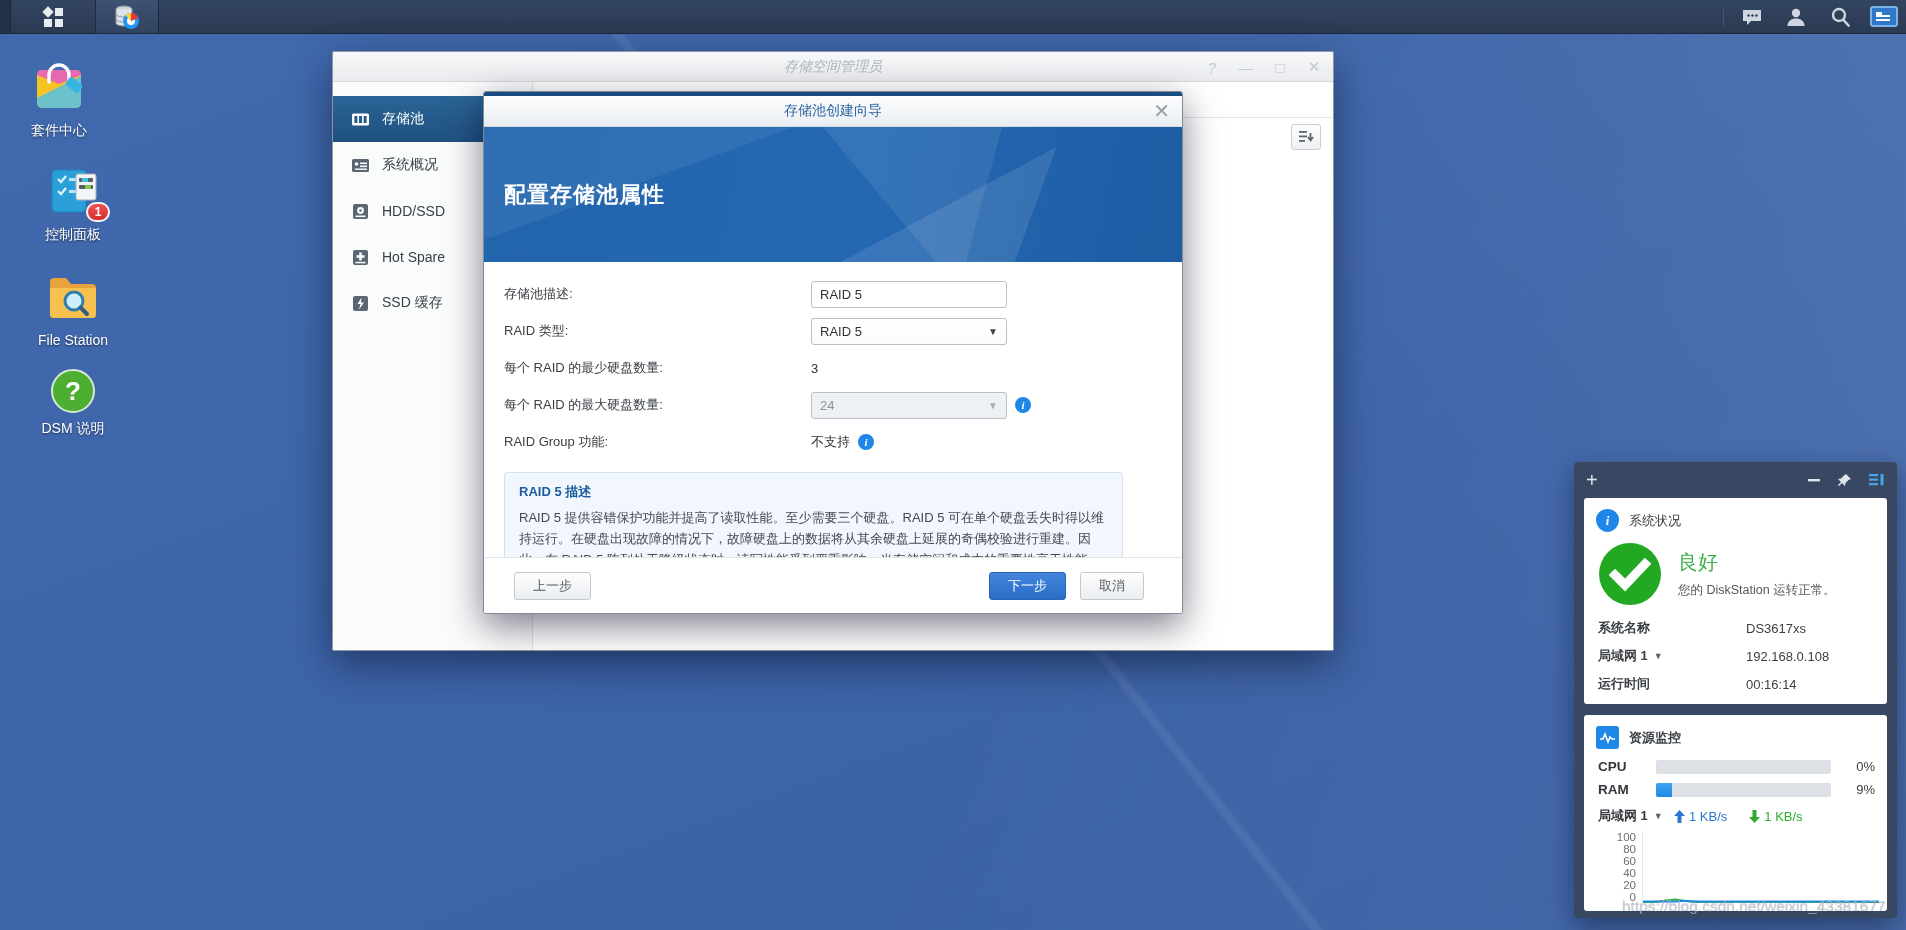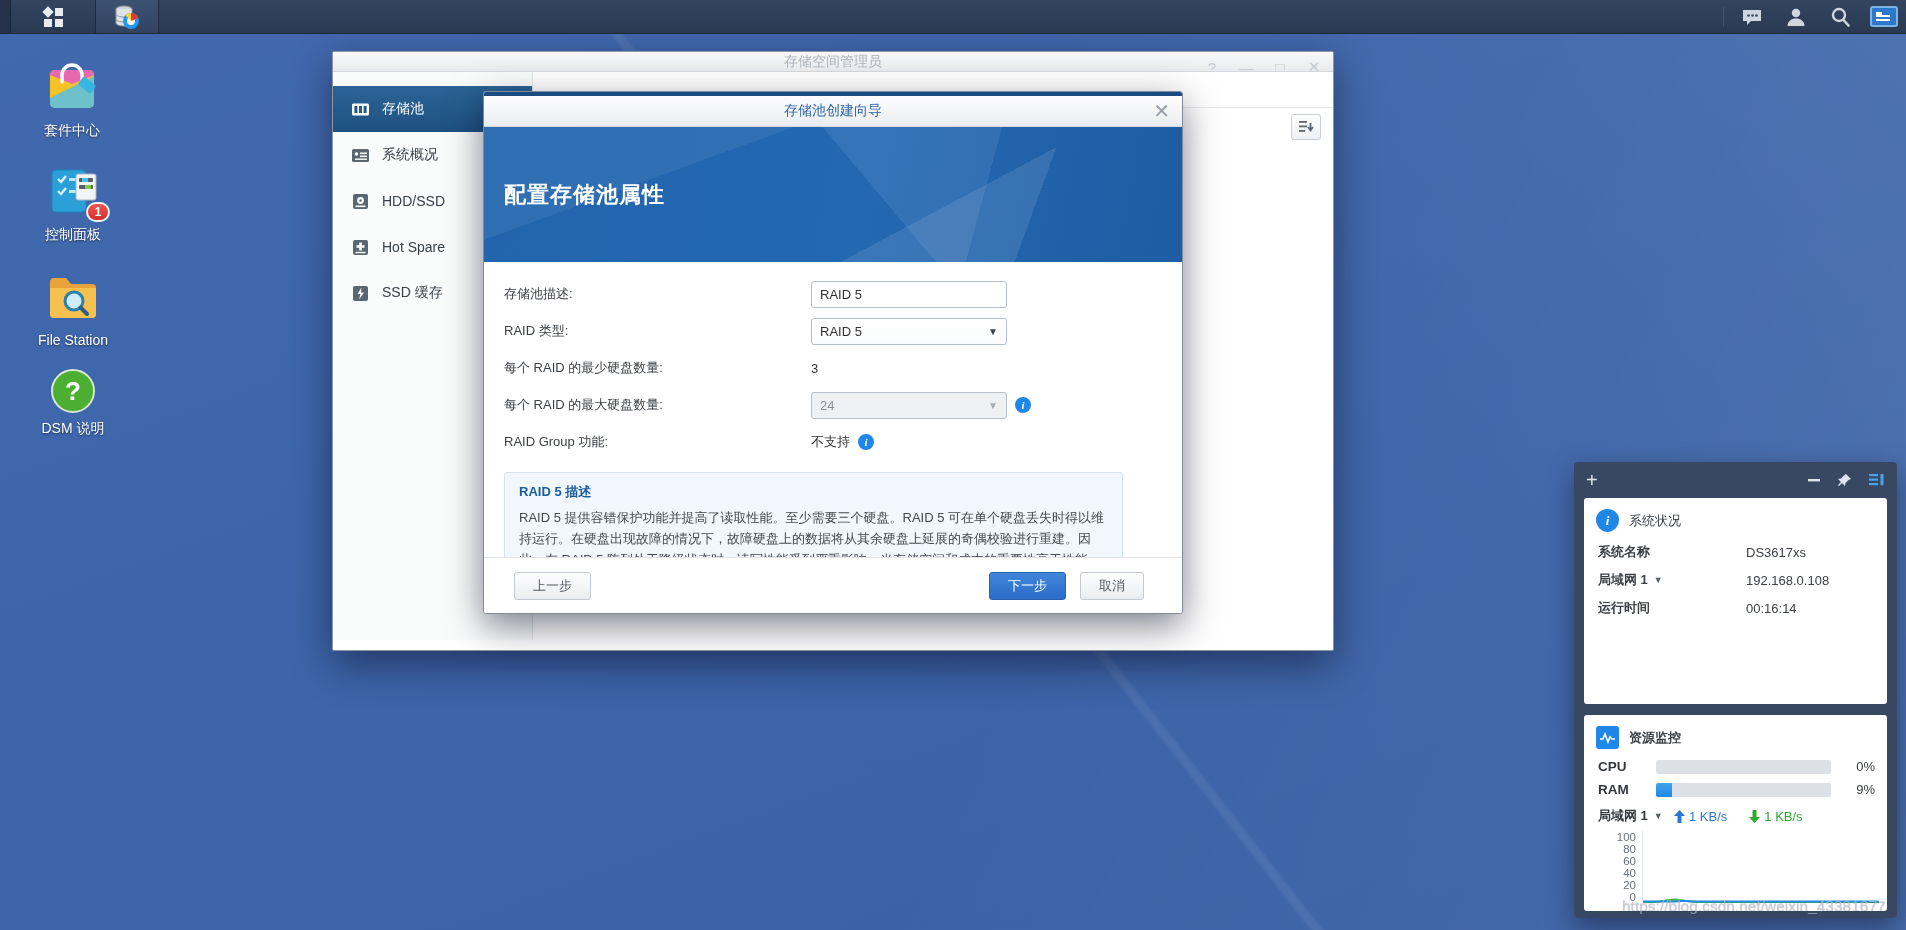--- a/index.html
+++ b/index.html
@@ -35,22 +35,22 @@
   .dicon { position:absolute; width:110px; text-align:center; cursor:pointer; }
   .dicon .img { width:58px; height:58px; margin:0 auto 6px auto; position:relative; }
   .dicon .lbl { color:#fff; font-size:14px; text-shadow:0 1px 2px rgba(0,0,0,0.55); }
   .badge { position:absolute; right:-8px; bottom:-2px; min-width:24px; height:20px; border-radius:11px;
     background:linear-gradient(#ef5350,#d32f2f); color:#fff; font-size:12px; font-weight:bold;
     display:flex; align-items:center; justify-content:center; border:2px solid #f7f7f7; padding:0 4px; }
 
   
   .win { position:absolute; left:332px; top:51px; width:1002px; height:600px; background:#fff;
     border:1px solid #8d97a3; border-radius:2px; box-shadow:0 14px 40px rgba(0,0,20,0.45); }
-  .win-titlebar { height:20px; background:linear-gradient(#f7f8f9,#e9ebee); border-bottom:1px solid #d4d8dd;
-    display:flex; align-items:center; position:relative; border-radius:2px 2px 0 0; }
+  .win-titlebar { height:30px; background:linear-gradient(#f7f8f9,#e9ebee); border-bottom:1px solid #d4d8dd;
+    display:flex; align-items:center; position:relative; border-radius:2px 2px 0 0;font-style:italic; }
   .win-title { position:absolute; left:0; right:0; text-align:center; color:#adb4bd; font-size:14px; }
   .win-ctrls { position:absolute; right:10px; top:0; height:30px; display:flex; align-items:center; gap:16px; color:#c3c9d0; font-size:15px; }
   .win-ctrls span { cursor:pointer; width:18px; text-align:center; }
   .win-body { display:flex; height:568px; }
   .sidebar { width:200px; background:#fafbfb; border-right:1px solid #e2e5e8; padding-top:14px; }
   .side-item { height:46px; display:flex; align-items:center; gap:12px; padding-left:18px; color:#39404a; font-size:14px; cursor:pointer; }
   .side-item svg { flex:0 0 auto; color:#5b6673; }
   .side-item.active { background:linear-gradient(#2a6496,#1f5181); color:#fff; }
   .side-item.active svg { color:#fff; }
   .win-content { flex:1; position:relative; background:#fff; }
@@ -186,21 +186,21 @@
           <circle cx="11" cy="10" r="6" fill="none" stroke="#cfd6df" stroke-width="2.4"></circle>
           <line x1="15.5" y1="15" x2="20.5" y2="20.5" stroke="#cfd6df" stroke-width="2.6" stroke-linecap="round"></line>
         </svg>
       </div>
       <div class="tb-ico">
         <div class="widget-toggle"></div>
       </div>
     </div>
   </div>
 
-  <div class="dicon" style="left:17px; top:58px;">
+  <div class="dicon" style="left:4px; top:58px;">
     <div class="img">
       <svg width="58" height="58" viewBox="0 0 58 58">
         <rect x="7" y="12" width="44" height="38" rx="5" fill="#f5c324"></rect>
         <path d="M7 40 L51 18 V45 a5 5 0 0 1 -5 5 H12 a5 5 0 0 1 -5 -5 Z" fill="#53c1e9" opacity="0.85"></path>
         <path d="M7 17 a5 5 0 0 1 5-5 h34 a5 5 0 0 1 5 5 l-22 9 z" fill="#e85fc0" opacity="0.9"></path>
         <path d="M19 24 v-7 a10 10 0 0 1 20 0 v7" fill="none" stroke="#fff" stroke-width="3.4" stroke-linecap="round"></path>
         <rect x="36" y="22" width="16" height="10" rx="2" transform="rotate(38 44 27)" fill="#35b5e0"></rect>
       </svg>
     </div>
     <div class="lbl">套件中心</div>
@@ -392,20 +392,31 @@
           </svg>
         </div>
       </div>
     </div>
 
     <div class="card sys">
       <div class="card-head">
         <div class="shield-i">i</div>
         <span>系统状况</span>
       </div>
+      <div class="sys-main">
+        <svg class="okcircle" viewBox="0 0 64 64">
+          <circle cx="32" cy="32" r="31" fill="#1fa21f" opacity="0"></circle>
+          <circle cx="32" cy="32" r="31" fill="#22a822"></circle>
+          <path d="M17 33 l10 10 L47 22" fill="none" stroke="#fff" stroke-width="9" stroke-linecap="square"></path>
+        </svg>
+        <div class="sys-status">
+          <div class="good">良好</div>
+          <div class="gdesc">您的 DiskStation 运转正常。</div>
+        </div>
+      </div>
       <div class="kv">
         <div class="k">
             <span>系统名称</span>
           </div>
         <div class="v">DS3617xs</div>
       </div>
       <div class="kv">
         <div class="k">
             <span>局域网 1</span>
             <span class="caret">▼</span>

